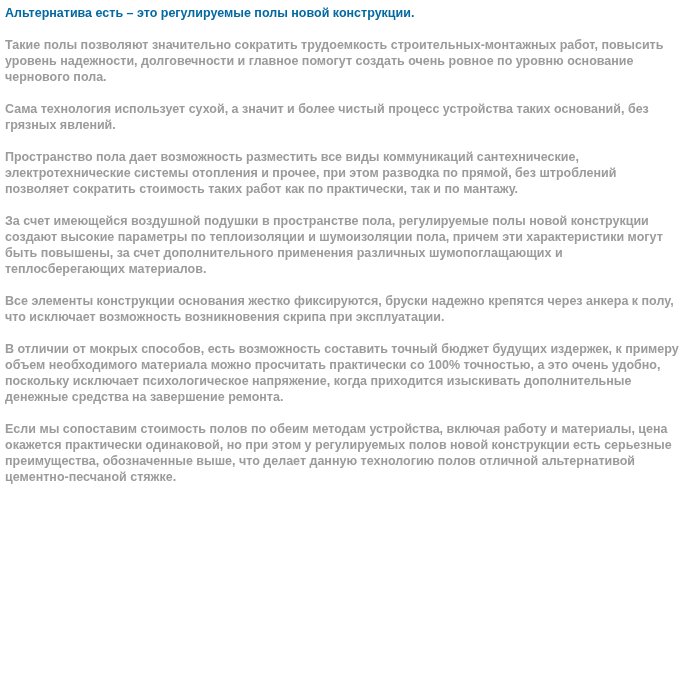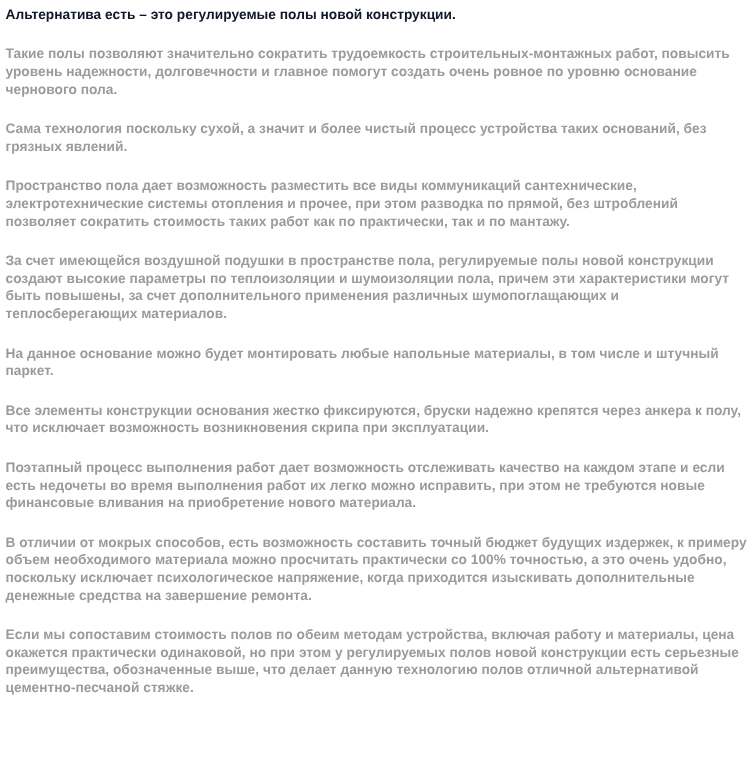--- a/index.html
+++ b/index.html
@@ -19,34 +19,31 @@
     padding: 5px 4px 0 5px;
   }
   .block {
     font-size: 12.5px;
     line-height: 16px;
     font-weight: bold;
     margin: 0 0 16px 0;
     letter-spacing: 0px;
   }
   .block.heading {
-    color: #0f172a;
+    color: #0369a1;
   }
   .block.paragraph {
     color: #9b9b9b;
-    margin-top: 20px;
   }
 </style>
 </head>
 <body>
 
 <div class="article">
   <div class="block heading">Альтернатива есть – это регулируемые полы новой конструкции.</div>
   <div class="block paragraph">Такие полы позволяют значительно сократить трудоемкость строительных-монтажных работ, повысить уровень надежности, долговечности и главное помогут создать очень ровное по уровню основание чернового пола.</div>
-  <div class="block paragraph">Сама технология поскольку сухой, а значит и более чистый процесс устройства таких оснований, без грязных явлений.</div>
+  <div class="block paragraph">Сама технология использует сухой, а значит и более чистый процесс устройства таких оснований, без грязных явлений.</div>
   <div class="block paragraph">Пространство пола дает возможность разместить все виды коммуникаций сантехнические, электротехнические системы отопления и прочее, при этом разводка по прямой, без штроблений позволяет сократить стоимость таких работ как по практически, так и по мантажу.</div>
   <div class="block paragraph">За счет имеющейся воздушной подушки в пространстве пола, регулируемые полы новой конструкции создают высокие параметры по теплоизоляции и шумоизоляции пола, причем эти характеристики могут быть повышены, за счет дополнительного применения различных шумопоглащающих и теплосберегающих материалов.</div>
-  <div class="block paragraph">На данное основание можно будет монтировать любые напольные материалы, в том числе и штучный паркет.</div>
   <div class="block paragraph">Все элементы конструкции основания жестко фиксируются, бруски надежно крепятся через анкера к полу, что исключает возможность возникновения скрипа при эксплуатации.</div>
-  <div class="block paragraph">Поэтапный процесс выполнения работ дает возможность отслеживать качество на каждом этапе и если есть недочеты во время выполнения работ их легко можно исправить, при этом не требуются новые финансовые вливания на приобретение нового материала.</div>
   <div class="block paragraph">В отличии от мокрых способов, есть возможность составить точный бюджет будущих издержек, к примеру объем необходимого материала можно просчитать практически со 100% точностью, а это очень удобно, поскольку исключает психологическое напряжение, когда приходится изыскивать дополнительные денежные средства на завершение ремонта.</div>
   <div class="block paragraph">Если мы сопоставим стоимость полов по обеим методам устройства, включая работу и материалы, цена окажется практически одинаковой, но при этом у регулируемых полов новой конструкции есть серьезные преимущества, обозначенные выше, что делает данную технологию полов отличной альтернативой цементно-песчаной стяжке.</div>
 </div>
 
 </body></html>

